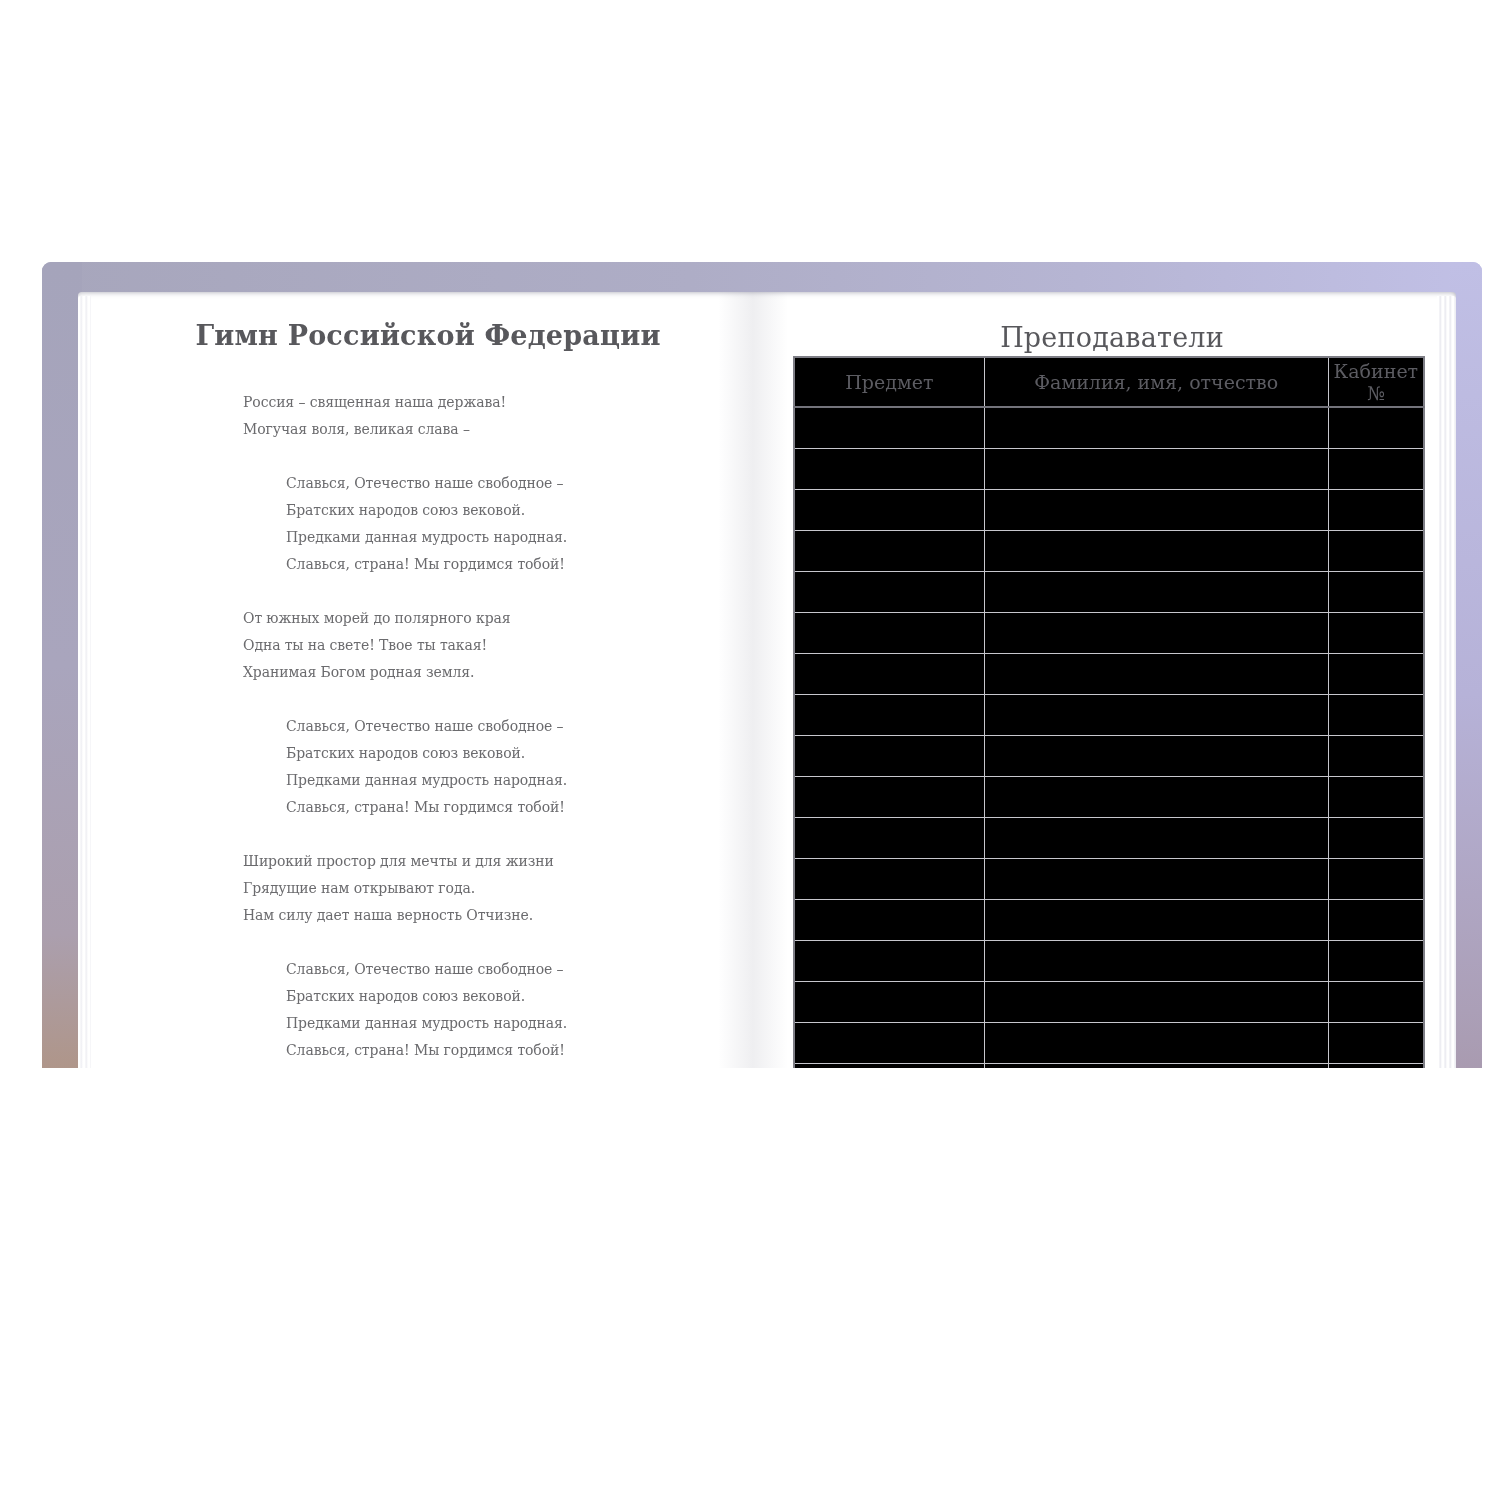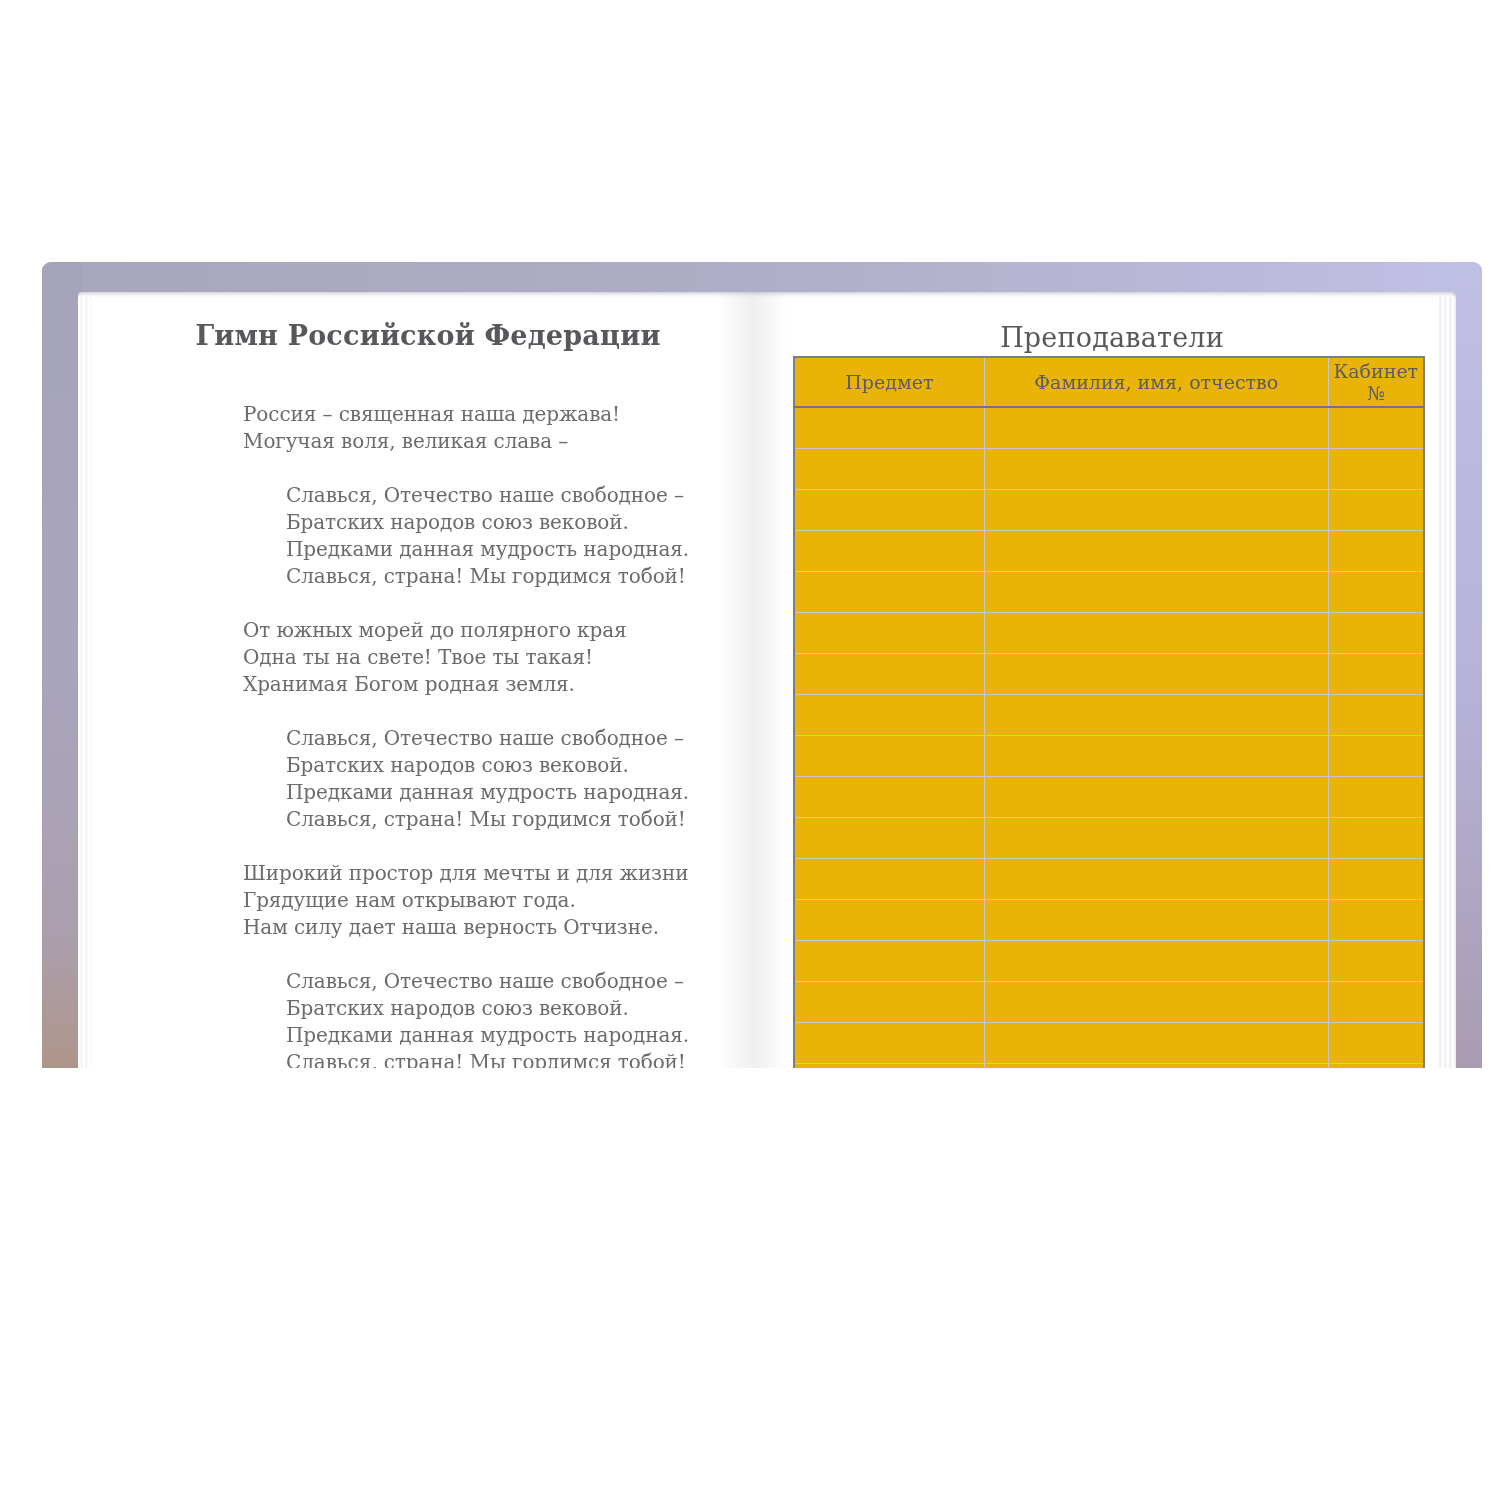--- a/index.html
+++ b/index.html
@@ -26,30 +26,30 @@
          background:repeating-linear-gradient(90deg,#ffffff 0px,#ffffff 2px,#e7e7ee 3px,#ffffff 5px);}
   .stack-left{position:absolute;left:0;top:4px;bottom:0;width:13px;border-radius:3px 0 0 12px;
          background:repeating-linear-gradient(90deg,#ffffff 0px,#ffffff 2px,#ededf2 3px,#ffffff 5px);}
   .spine{position:absolute;left:640px;top:0;bottom:0;width:70px;
          background:linear-gradient(90deg,rgba(128,128,145,0) 0%,rgba(128,128,145,.13) 50%,rgba(128,128,145,0) 100%);}
 
   
   .anthem-title{position:absolute;left:98px;top:320px;width:660px;text-align:center;
          font-size:27px;font-weight:bold;color:#58585c;letter-spacing:.2px;}
   .poem{position:absolute;left:243px;top:389px;width:470px;
-         font-size:20px;line-height:27px;color:#6b6b6e;letter-spacing:-.1px;margin-top:12px;}
+         font-size:14px;line-height:27px;color:#6b6b6e;letter-spacing:-.1px;}
   .stanza{margin:0 0 27px 0;}
   .stanza.refrain{margin-left:43px;}
 
   
   .teachers-title{position:absolute;left:782px;top:322px;width:660px;text-align:center;
          font-size:27px;font-weight:normal;color:#58585c;letter-spacing:.2px;}
   .table-wrap{position:absolute;left:793px;top:356px;width:632px;height:798px;}
   table.teachers{width:100%;height:100%;border-collapse:collapse;table-layout:fixed;
-         border:2px solid #7e7e86;background:#eab308;}
+         border:2px solid #7e7e86;background:#000000;}
   table.teachers col.c1{width:30.2%;}
   table.teachers col.c2{width:54.6%;}
   table.teachers col.c3{width:15.2%;}
   table.teachers th{height:27px;border:1px solid #c7c7cd;border-bottom:2px solid #73737b;
          font-size:19px;font-weight:normal;color:#5c5c62;text-align:center;padding:2px 4px;}
   table.teachers td{height:40px;border:1px solid #c7c7cd;padding:0 6px;}
 </style>
 </head>
 <body>
 

